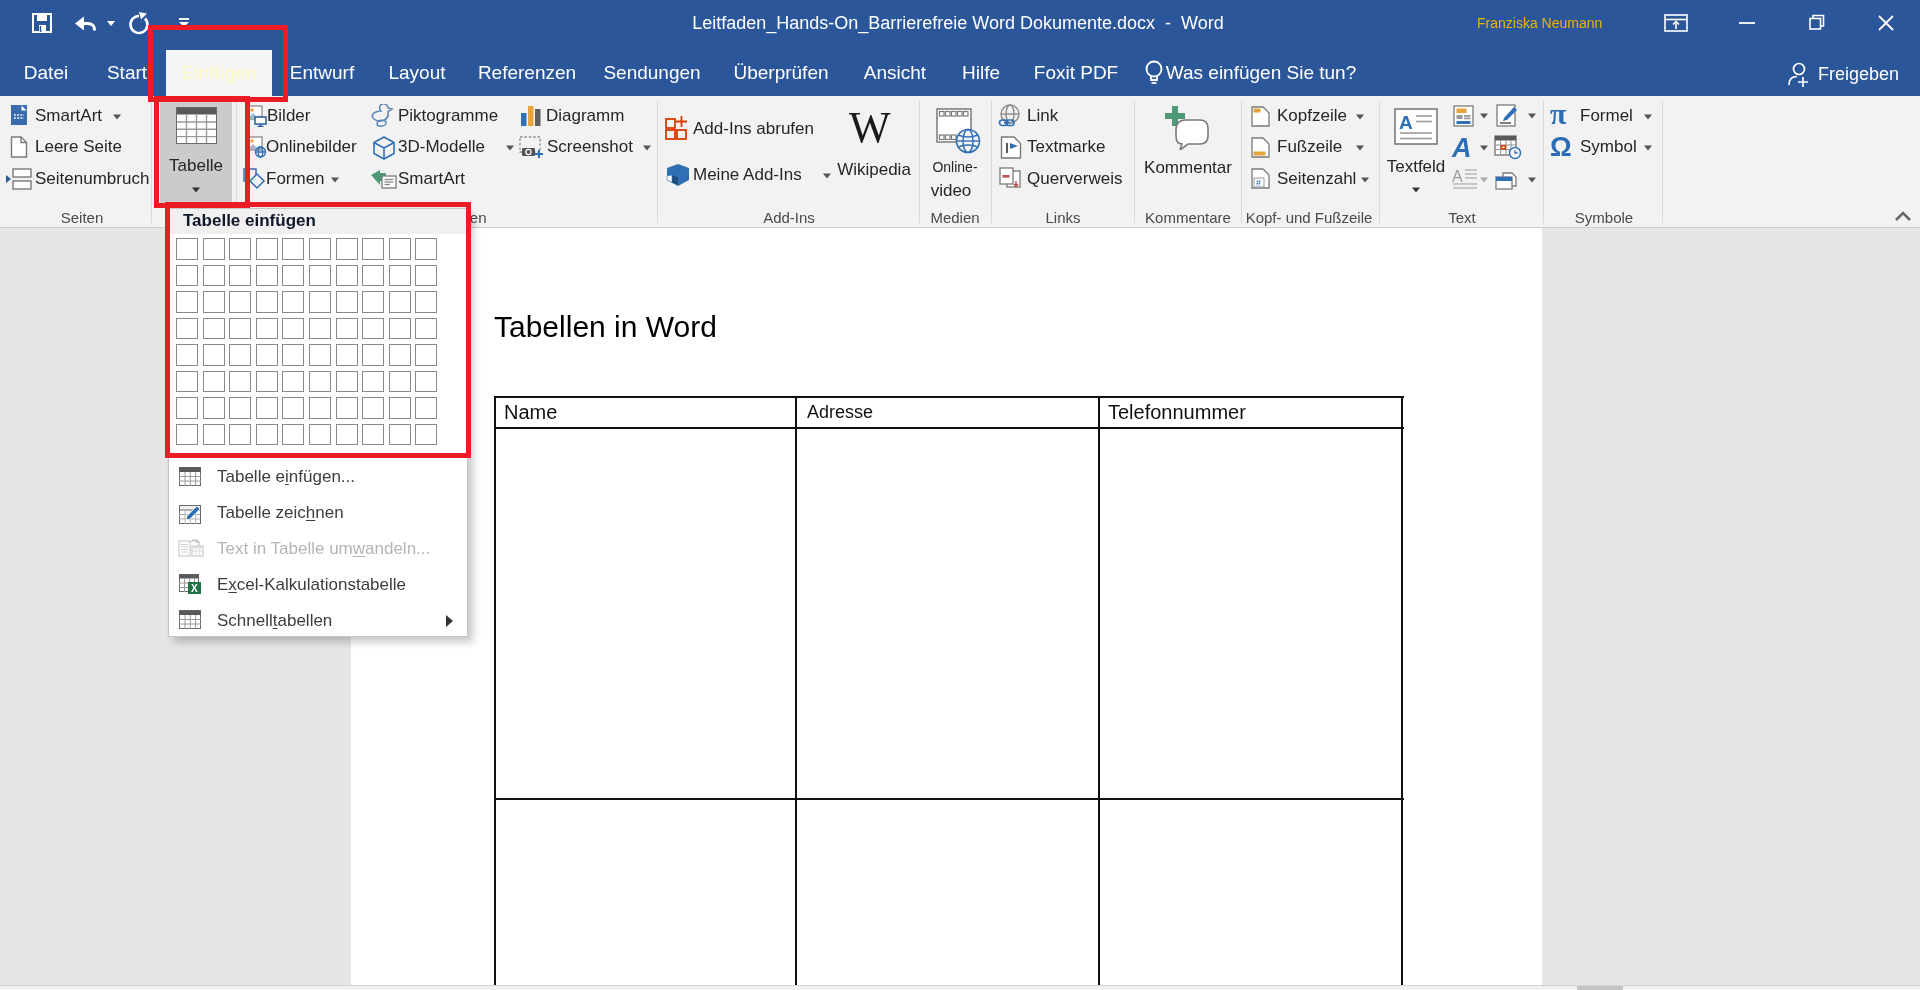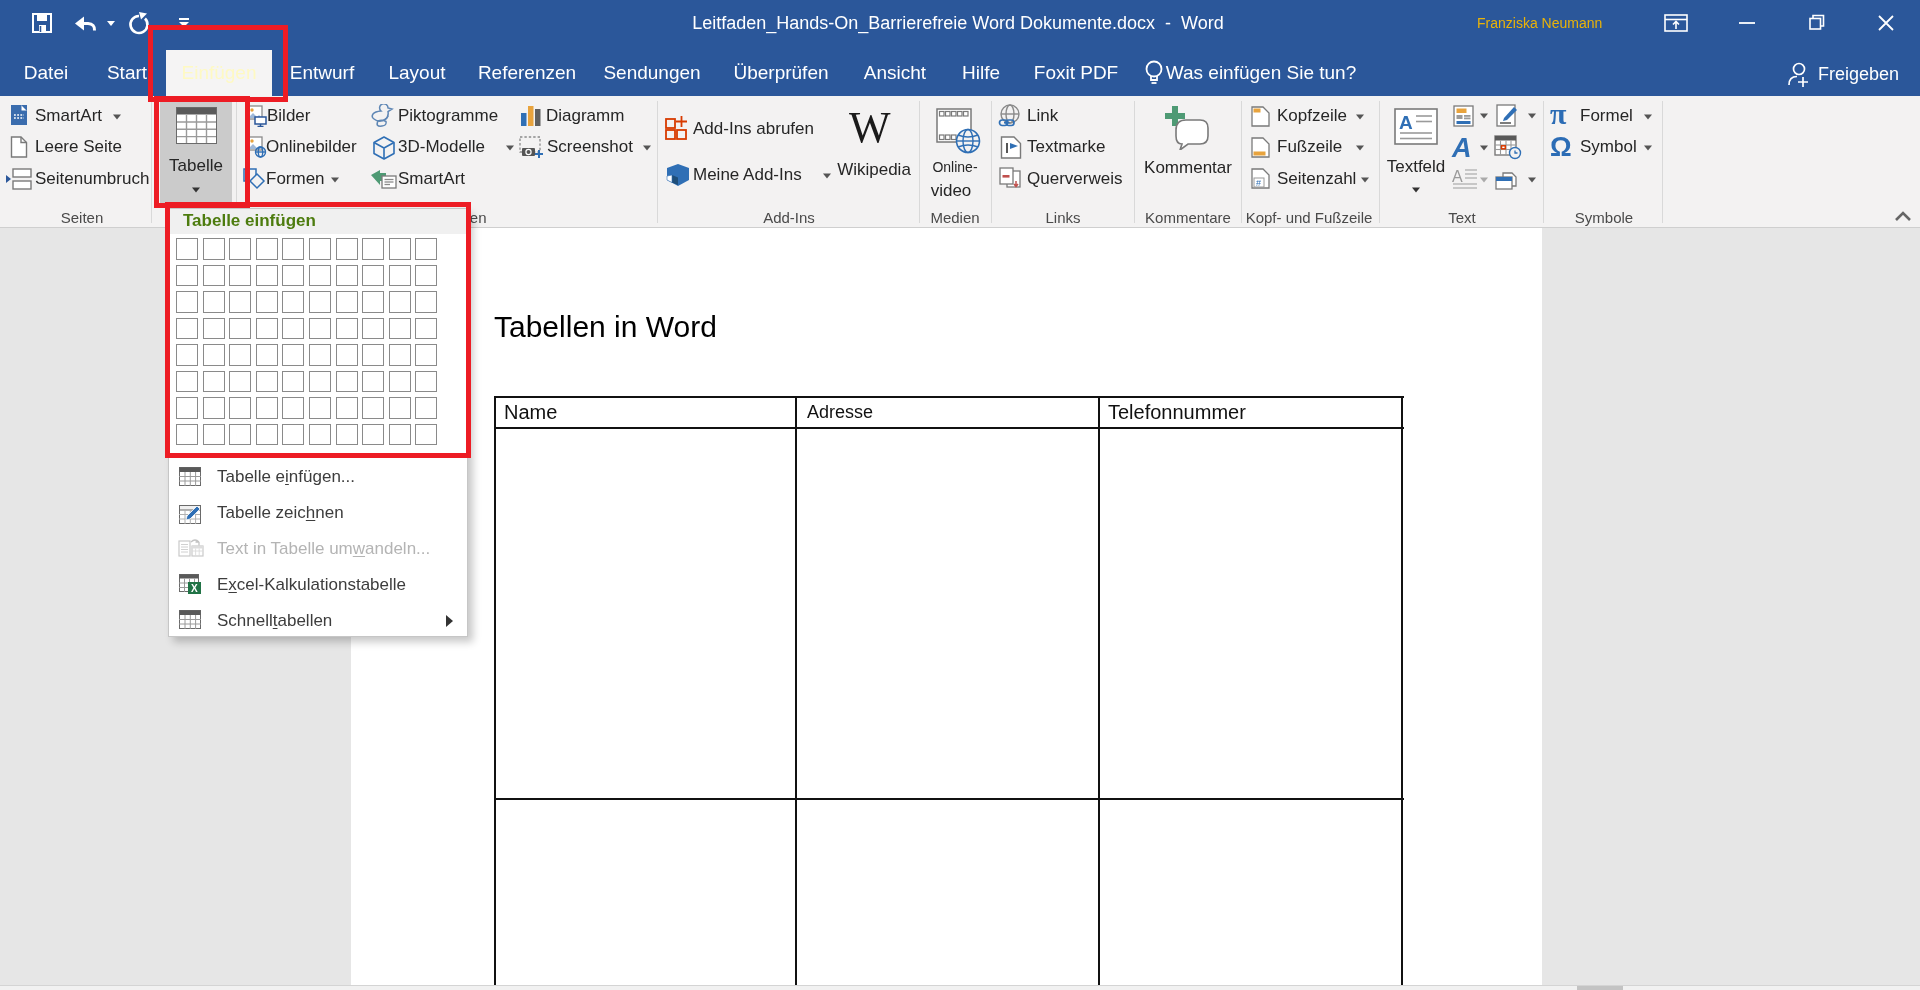--- a/index.html
+++ b/index.html
@@ -412,21 +412,21 @@
 <div class="abs" style="left:504px;top:412px;font-size:20px;color:#111;transform:translateY(-50%);">Name</div>
 <div class="abs" style="left:807px;top:412px;font-size:18px;color:#111;transform:translateY(-50%);">Adresse</div>
 <div class="abs" style="left:1108px;top:412px;font-size:20px;color:#111;transform:translateY(-50%);">Telefonnummer</div>
 
 <div class="abs" style="left:0;top:985px;width:1920px;height:5px;background:#f1f1f1;border-top:1px solid #d4d4d4;"></div>
 <div class="abs" style="left:1577px;top:986px;width:46px;height:4px;background:#c3c3c3;"></div>
 
 
 <div class="abs" style="left:168px;top:208px;width:300px;height:429px;background:#fff;border:1px solid #c6c6c6;box-shadow:5px 5px 8px rgba(0,0,0,0.22);z-index:40;">
   <div class="abs" style="left:0;top:0;width:298px;height:25px;background:#f0f0f0;"></div>
-  <div class="abs" style="left:14px;top:12px;font-size:17px;font-weight:bold;color:#4d7c0f;transform:translateY(-50%);">Tabelle einfügen</div>
+  <div class="abs" style="left:14px;top:12px;font-size:17px;font-weight:bold;color:#0f172a;transform:translateY(-50%);">Tabelle einfügen</div>
   <div class="tgrid" style="left:7px;top:29px;grid-template-columns:repeat(10,22px);grid-auto-rows:21.5px;column-gap:4.6px;row-gap:5px;">
       <i></i>
       <i></i>
       <i></i>
       <i></i>
       <i></i>
       <i></i>
       <i></i>
       <i></i>
       <i></i>

